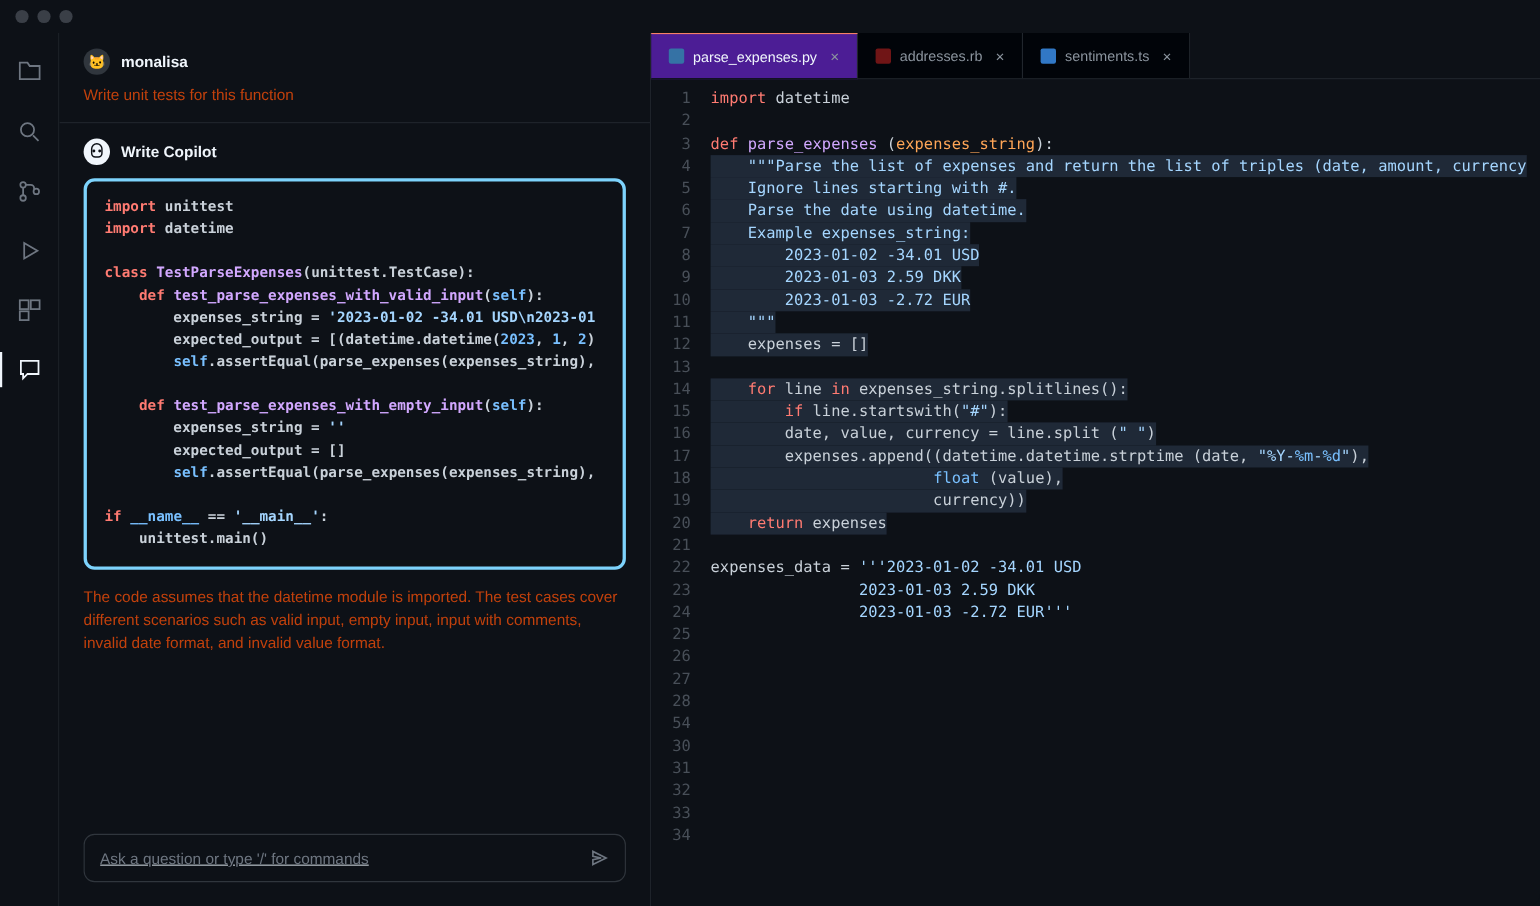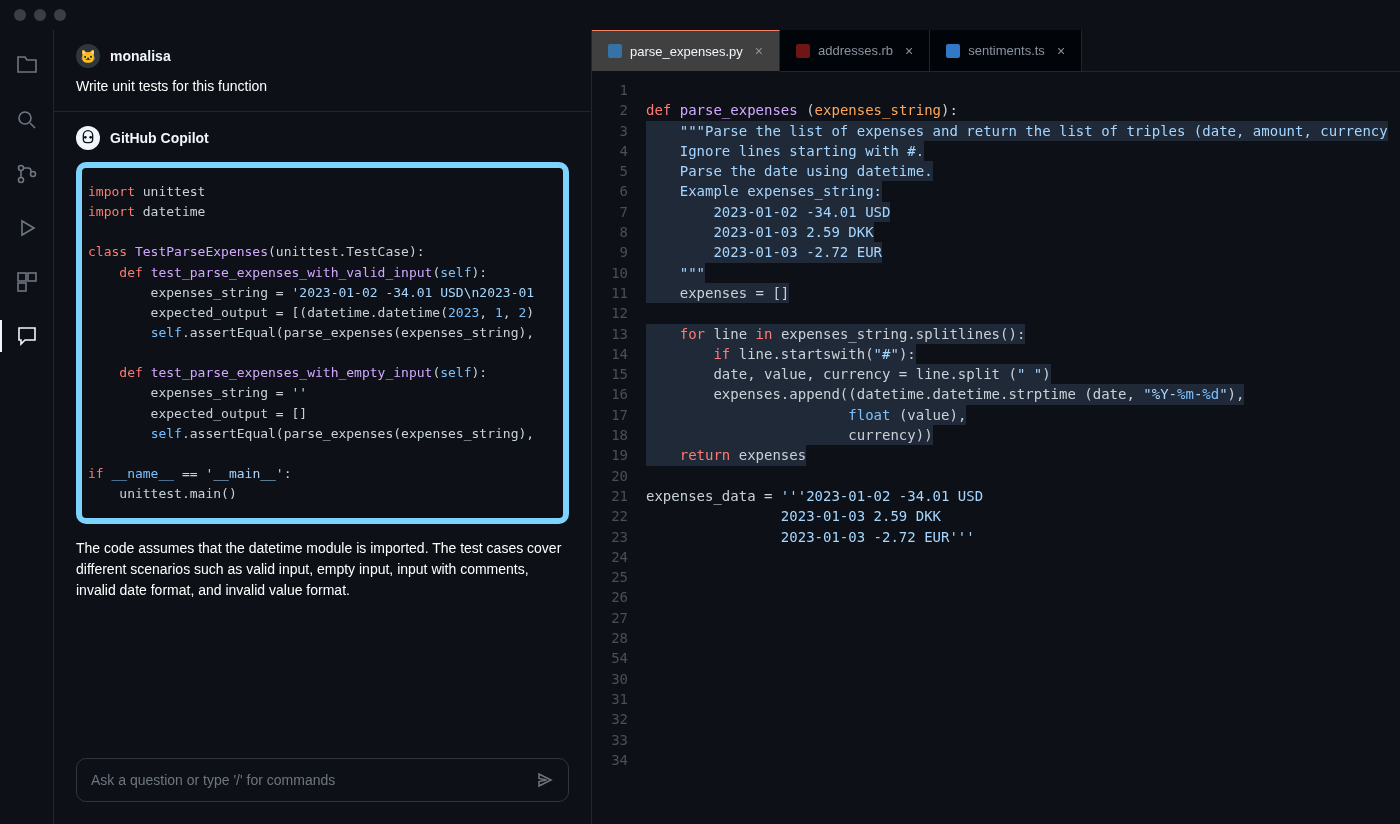--- a/index.html
+++ b/index.html
@@ -54,59 +54,61 @@
 .chat-msg { padding: 14px 22px; }
 .chat-msg.divider { border-bottom: 1px solid #21262d; }
 .msg-head { display: flex; align-items: center; gap: 10px; margin-bottom: 8px; }
 .avatar {
   width: 24px; height: 24px; border-radius: 50%;
   background: #30363d; display:flex; align-items:center; justify-content:center;
   font-size: 13px;
 }
 .avatar.copilot { background: #f0f6fc; color:#0d1117; }
 .msg-name { color: #f0f6fc; font-weight: 600; font-size: 14px; }
-.msg-text { color: #ffffff; font-size: 14px; line-height: 1.5; }
+.msg-text { color: #c2410c; font-size: 14px; line-height: 1.5; }
 
 .code-block {
   margin: 12px 0 14px;
-  border: 6px solid #7dd3fc;
+  border: 3px solid #7dd3fc;
   border-radius: 10px;
-  padding: 14px 6px;
+  padding: 14px 16px;
   font-family: "SF Mono", Menlo, Consolas, monospace;
   font-size: 13px;
   line-height: 1.55;
   overflow: hidden;
   white-space: pre;
+  font-weight: bold;
 }
 
 .chat-input-wrap { padding: 12px 22px 22px; }
 .chat-input {
   border: 1px solid #30363d;
   border-radius: 10px;
   padding: 12px 14px;
   display: flex;
   align-items: center;
   justify-content: space-between;
+  text-decoration: underline;
 }
 .chat-input input {
   background: transparent; border: none; outline: none;
   color: #c9d1d9; font-size: 14px; flex: 1;
 }
 .chat-input input::placeholder { color: #6e7681; }
 .send-icon { color: #6e7681; width:18px; height:18px; }
 
 .editor-panel { flex: 1; background: #0d1117; display: flex; flex-direction: column; }
 .tabs { display: flex; height: 42px; border-bottom: 1px solid #21262d; }
 .tab {
   display: flex; align-items: center; gap: 8px;
   padding: 0 16px; font-size: 13px; color: #8b949e;
   border-right: 1px solid #21262d;
   cursor: pointer;
 }
-.tab.active { background: #404040; color: #f0f6fc; border-top: 1px solid #f78166; border-bottom: 1px solid #0d1117; margin-bottom:-1px;}
+.tab.active { background: #4c1d95; color: #f0f6fc; border-top: 1px solid #f78166; border-bottom: 1px solid #0d1117; margin-bottom:-1px;}
 .tab:not(.active){ background: #010409; justify-content: center; }
 .tab-icon { width: 14px; height: 14px; border-radius: 2px; display:inline-block; }
 .tab-close { color: #8b949e; font-size: 14px; margin-left: 4px; }
 
 .editor-body { flex: 1; display: flex; font-family: "SF Mono", Menlo, Consolas, monospace; font-size: 14px; line-height: 1.45; padding-top: 8px;}
 .gutter { width: 54px; text-align: right; color: #484f58; padding-right: 18px; user-select:none;}
 .gutter div { height: 20.3px; }
 .code-lines { flex: 1; }
 .code-lines .line { height: 20.3px; white-space: pre; }
 .hl { background: #1f2937; display:inline-block; }
@@ -183,21 +185,21 @@
 
       <div class="chat-msg">
         <div class="msg-head">
           <div class="avatar copilot">
             <svg width="16" height="16" viewBox="0 0 24 24" fill="currentColor">
                 <circle cx="8" cy="11" r="2"></circle>
                 <circle cx="16" cy="11" r="2"></circle>
                 <path d="M5 8a7 7 0 0114 0v6a5 5 0 01-5 5h-4a5 5 0 01-5-5z" fill="none" stroke="currentColor" stroke-width="2"></path>
               </svg>
           </div>
-          <div class="msg-name">GitHub Copilot</div>
+          <div class="msg-name">Write Copilot</div>
         </div>
 
         <div class="code-block"><span class="kw">import</span><span> unittest</span>
 <span class="kw">import</span><span> datetime</span>
 
 <span class="kw">class </span><span class="fn">TestParseExpenses</span><span>(unittest.TestCase):</span>
 <span class="kw">    def </span><span class="fn">test_parse_expenses_with_valid_input</span><span>(</span><span class="self">self</span><span>):</span>
 <span>        expenses_string = </span><span class="st">'2023-01-02 -34.01 USD\n2023-01</span>
 <span>        expected_output = [(datetime.datetime(</span><span class="num">2023</span><span>, </span><span class="num">1</span><span>, </span><span class="num">2</span><span>)</span>
 <span>        </span><span class="self">self</span><span>.assertEqual(parse_expenses(expenses_string),</span>
@@ -273,20 +275,21 @@
           <div>27</div>
           <div>28</div>
           <div>54</div>
           <div>30</div>
           <div>31</div>
           <div>32</div>
           <div>33</div>
           <div>34</div>
         </div>
       <div class="code-lines" id="codelines">
+          <div class="line"><span class="kw">import</span><span class="dull"> datetime</span></div>
           <div class="line"></div>
           <div class="line"><span class="kw">def </span><span class="fn">parse_expenses</span><span class="dull"> (</span><span class="param">expenses_string</span><span class="dull">):</span></div>
           <div class="line"><span class="hl"><span class="dull">    </span><span class="st">"""Parse the list of expenses and return the list of triples (date, amount, currency</span></span></div>
           <div class="line"><span class="hl"><span class="dull">    </span><span class="st">Ignore lines starting with #.</span></span></div>
           <div class="line"><span class="hl"><span class="dull">    </span><span class="st">Parse the date using datetime.</span></span></div>
           <div class="line"><span class="hl"><span class="dull">    </span><span class="st">Example expenses_string:</span></span></div>
           <div class="line"><span class="hl"><span class="dull">    </span><span class="st">    2023-01-02 -34.01 USD</span></span></div>
           <div class="line"><span class="hl"><span class="dull">    </span><span class="st">    2023-01-03 2.59 DKK</span></span></div>
           <div class="line"><span class="hl"><span class="dull">    </span><span class="st">    2023-01-03 -2.72 EUR</span></span></div>
           <div class="line"><span class="hl"><span class="dull">    </span><span class="st">"""</span></span></div>

